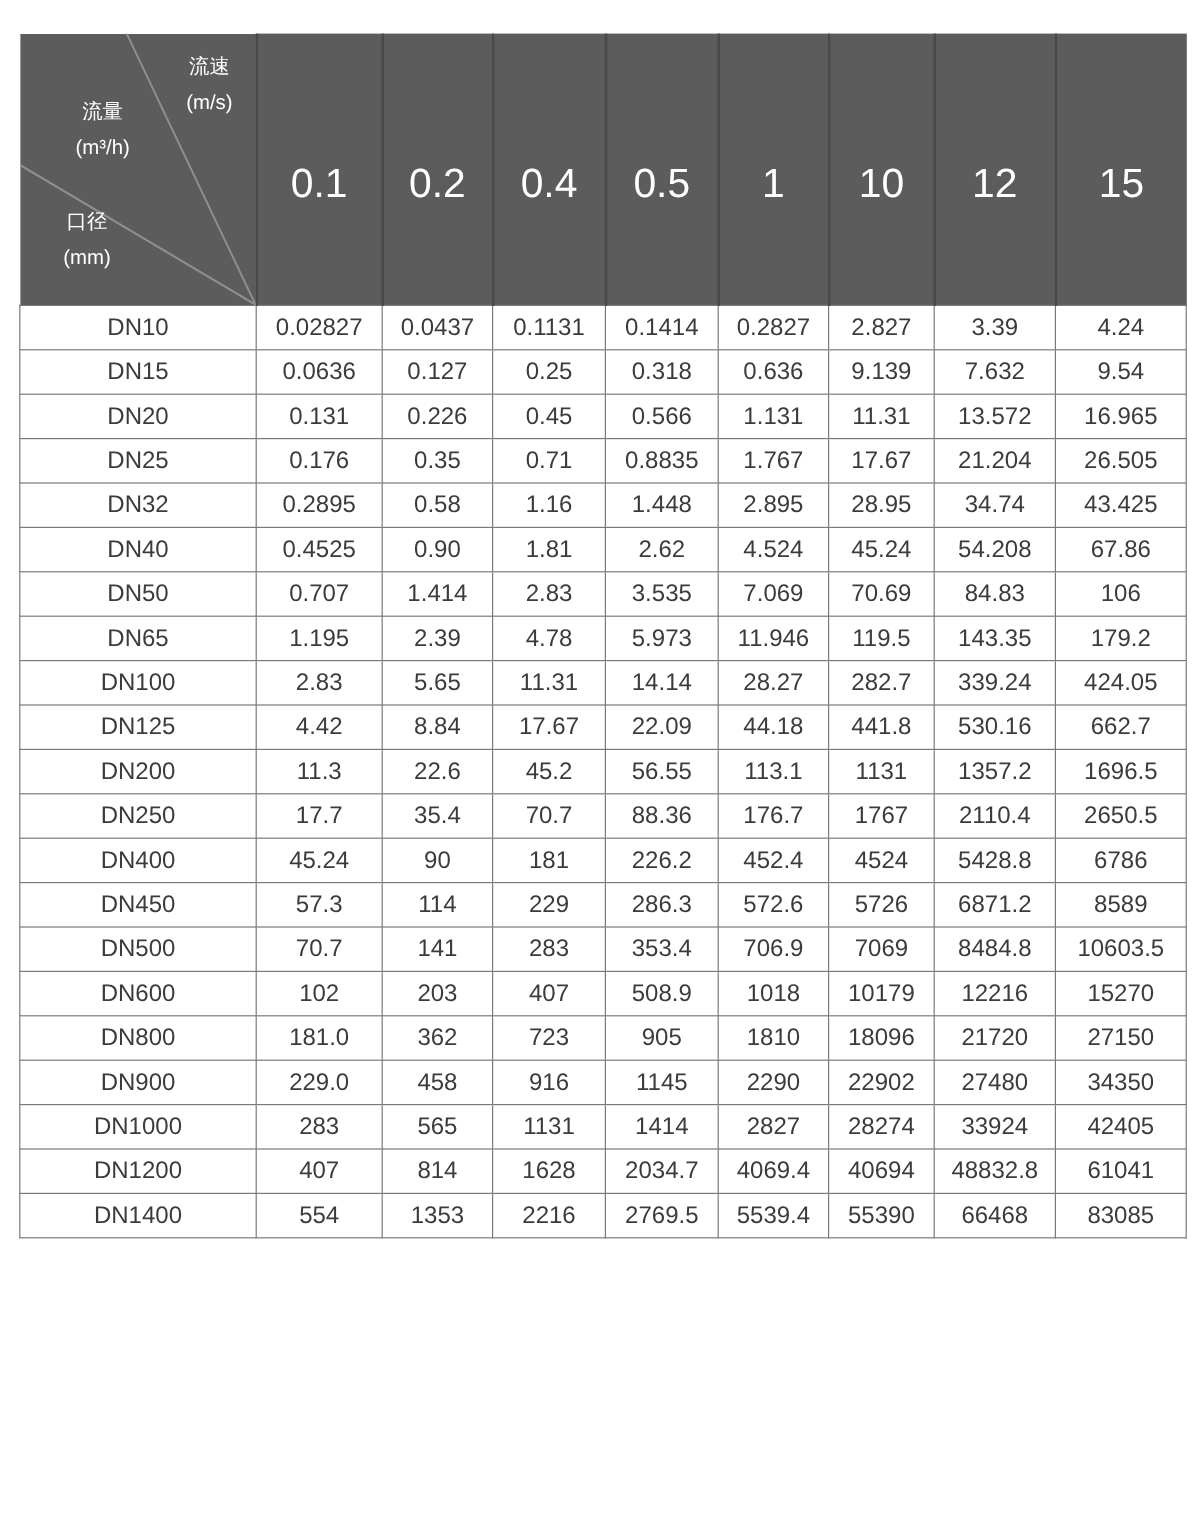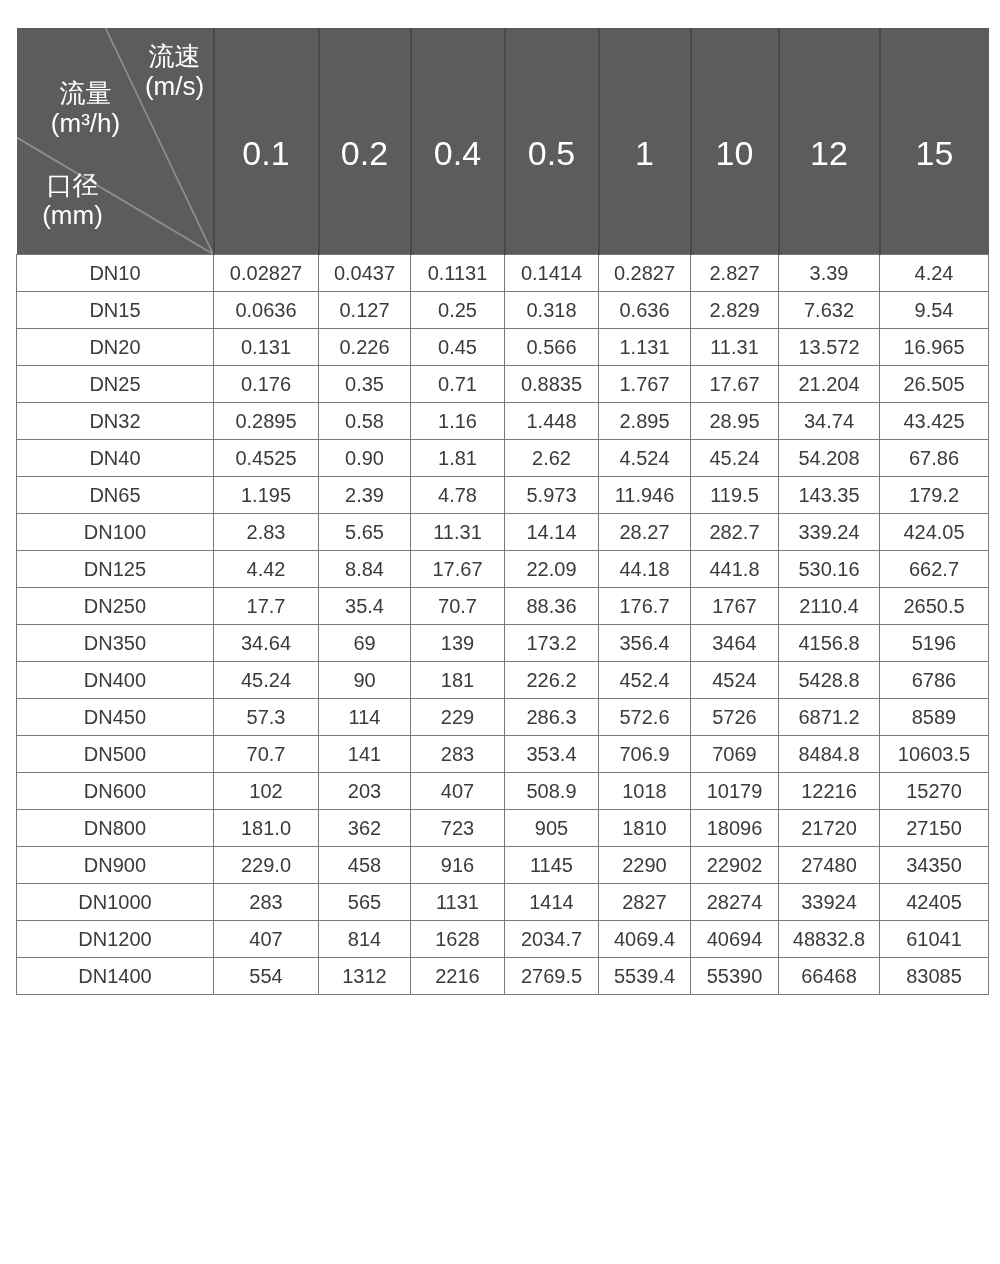--- a/index.html
+++ b/index.html
@@ -29,21 +29,21 @@
     color:var(--header-text);
     font-size:34px;font-weight:400;vertical-align:middle;
     padding-top:24px;
     border-left:2px solid var(--header-sep);
   }
   .diag{position:absolute;left:0;top:0;width:100%;height:100%;display:block;}
   .diag line{stroke:var(--diag);stroke-width:1.6;}
   .lbl{
     position:absolute;transform:translateX(-50%);
     text-align:center;color:var(--header-text);
-    font-size:26px;line-height:30px;font-weight:400;white-space:nowrap;
+    font-size:17px;line-height:30px;font-weight:400;white-space:nowrap;
   }
   .lbl-vel{left:158px;top:13px;}
   .lbl-flow{left:69px;top:50px;}
   .lbl-dia{left:56px;top:142px;}
   tbody td{
     border:1.5px solid var(--grid);
     height:36px;padding:0;
     text-align:center;vertical-align:middle;
     font-size:20px;color:var(--cell-text);
     white-space:nowrap;overflow:hidden;
@@ -108,21 +108,21 @@
         <td>3.39</td>
         <td>4.24</td>
       </tr>
       <tr>
         <td>DN15</td>
         <td>0.0636</td>
         <td>0.127</td>
         <td>0.25</td>
         <td>0.318</td>
         <td>0.636</td>
-        <td>2.829</td>
+        <td>9.139</td>
         <td>7.632</td>
         <td>9.54</td>
       </tr>
       <tr>
         <td>DN20</td>
         <td>0.131</td>
         <td>0.226</td>
         <td>0.45</td>
         <td>0.566</td>
         <td>1.131</td>
@@ -157,20 +157,31 @@
         <td>0.4525</td>
         <td>0.90</td>
         <td>1.81</td>
         <td>2.62</td>
         <td>4.524</td>
         <td>45.24</td>
         <td>54.208</td>
         <td>67.86</td>
       </tr>
       <tr>
+        <td>DN50</td>
+        <td>0.707</td>
+        <td>1.414</td>
+        <td>2.83</td>
+        <td>3.535</td>
+        <td>7.069</td>
+        <td>70.69</td>
+        <td>84.83</td>
+        <td>106</td>
+      </tr>
+      <tr>
         <td>DN65</td>
         <td>1.195</td>
         <td>2.39</td>
         <td>4.78</td>
         <td>5.973</td>
         <td>11.946</td>
         <td>119.5</td>
         <td>143.35</td>
         <td>179.2</td>
       </tr>
@@ -190,42 +201,42 @@
         <td>4.42</td>
         <td>8.84</td>
         <td>17.67</td>
         <td>22.09</td>
         <td>44.18</td>
         <td>441.8</td>
         <td>530.16</td>
         <td>662.7</td>
       </tr>
       <tr>
+        <td>DN200</td>
+        <td>11.3</td>
+        <td>22.6</td>
+        <td>45.2</td>
+        <td>56.55</td>
+        <td>113.1</td>
+        <td>1131</td>
+        <td>1357.2</td>
+        <td>1696.5</td>
+      </tr>
+      <tr>
         <td>DN250</td>
         <td>17.7</td>
         <td>35.4</td>
         <td>70.7</td>
         <td>88.36</td>
         <td>176.7</td>
         <td>1767</td>
         <td>2110.4</td>
         <td>2650.5</td>
       </tr>
       <tr>
-        <td>DN350</td>
-        <td>34.64</td>
-        <td>69</td>
-        <td>139</td>
-        <td>173.2</td>
-        <td>356.4</td>
-        <td>3464</td>
-        <td>4156.8</td>
-        <td>5196</td>
-      </tr>
-      <tr>
         <td>DN400</td>
         <td>45.24</td>
         <td>90</td>
         <td>181</td>
         <td>226.2</td>
         <td>452.4</td>
         <td>4524</td>
         <td>5428.8</td>
         <td>6786</td>
       </tr>
@@ -302,21 +313,21 @@
         <td>1628</td>
         <td>2034.7</td>
         <td>4069.4</td>
         <td>40694</td>
         <td>48832.8</td>
         <td>61041</td>
       </tr>
       <tr>
         <td>DN1400</td>
         <td>554</td>
-        <td>1312</td>
+        <td>1353</td>
         <td>2216</td>
         <td>2769.5</td>
         <td>5539.4</td>
         <td>55390</td>
         <td>66468</td>
         <td>83085</td>
       </tr>
     </tbody>
 </table>
 

